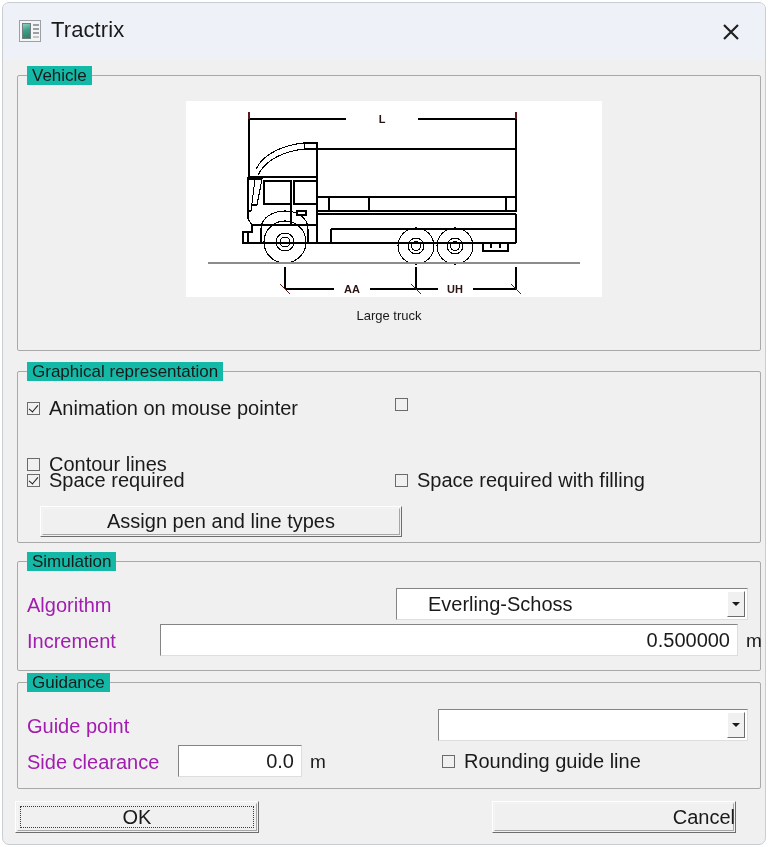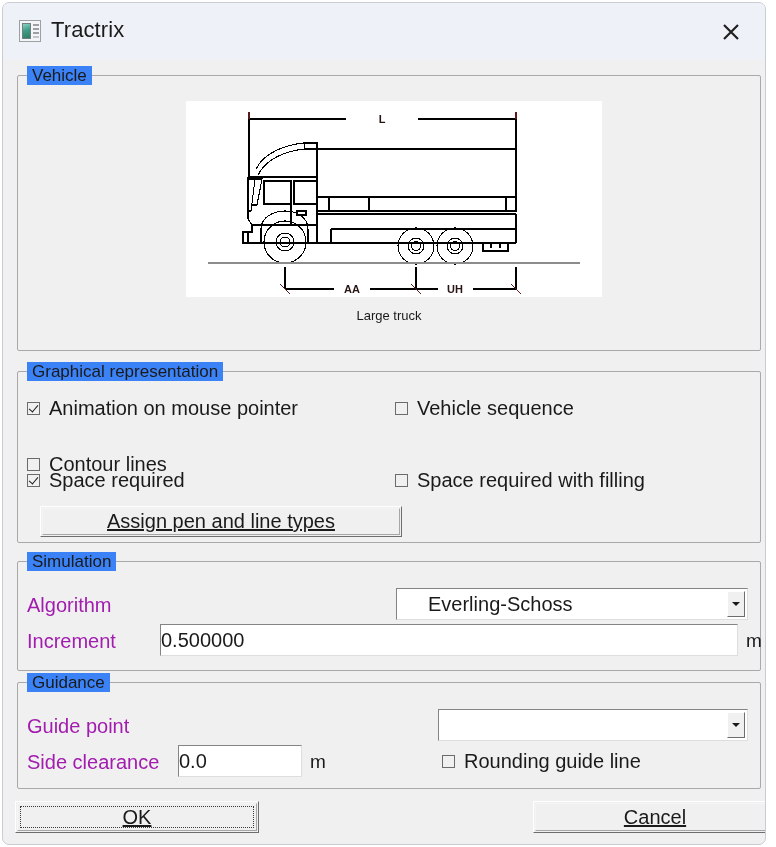--- a/index.html
+++ b/index.html
@@ -81,21 +81,21 @@
   
   .group {
     position: absolute;
     box-sizing: border-box;
     border: 1px solid #a9a9a9;
     border-radius: 2px;
   }
   .group > .glabel {
     position: absolute;
     top: -10px; left: 9px;
-    background: #3b82f6;
+    background: #14b8a6;
     padding: 0 5px;
     font-size: 17px;
     color: #1a1a1a;
     white-space: nowrap;
     line-height: 19px;
   }
 
   
   #grp-vehicle { left: 14px; top: 72px; width: 744px; height: 276px; }
 
@@ -181,21 +181,21 @@
     border-right: 1px solid #a6a6a6;
     border-bottom: 1px solid #a6a6a6;
     pointer-events: none;
   }
   .btn .focusring {
     position: absolute;
     left: 4px; top: 4px; right: 4px; bottom: 4px;
     border: 1px dotted #3a3a3a;
     pointer-events: none;
   }
-  .btn .lbl { position: relative; z-index: 2; text-decoration: underline; }
+  .btn .lbl { position: relative; z-index: 2; }
 
   #btn-assign { left: 22px; top: 134px; width: 362px; height: 31px; }
 
   
   #grp-simulation { left: 14px; top: 558px; width: 744px; height: 110px; }
 
   .flabel {
     position: absolute;
     font-size: 20px;
     color: #a21caf;
@@ -215,21 +215,21 @@
     border-top: 1px solid #848484;
     border-left: 1px solid #848484;
     border-right: 1px solid #dedede;
     border-bottom: 1px solid #dedede;
     display: flex;
     align-items: center;
     font-size: 20px;
     color: #1a1a1a;
     overflow: hidden;
   }
-  .field.right { justify-content: flex-start; padding-right: 7px; }
+  .field.right { justify-content: flex-end; padding-right: 7px; }
 
   
   .combo {
     position: absolute;
     box-sizing: border-box;
     background: #ffffff;
     border-top: 1px solid #848484;
     border-left: 1px solid #848484;
     border-right: 1px solid #dedede;
     border-bottom: 1px solid #dedede;
@@ -278,21 +278,21 @@
 
   #lbl-guide-point { left: 9px; top: 32px; }
   #cmb-guide-point { left: 420px; top: 26px; width: 310px; height: 32px; }
   #lbl-side-clear  { left: 9px; top: 68px; }
   #fld-side-clear  { left: 160px; top: 62px; width: 124px; height: 32px; }
   #unit-side-clear { left: 292px; top: 68px; }
   #chk-rounding    { left: 424px; top: 68px; }
 
   
   #btn-ok     { left: 12px;  top: 798px; width: 244px; height: 32px; }
-  #btn-cancel { left: 530px; top: 798px; width: 244px; height: 32px; }
+  #btn-cancel { left: 489px; top: 798px; width: 244px; height: 32px; justify-content: flex-end; }
 </style>
 </head>
 <body>
 
 <div id="window">
 
   <div id="titlebar">
     <div id="title-icon">
       <div class="pic"></div>
       <div class="ln l1"></div>
@@ -410,21 +410,20 @@
   <div class="group" id="grp-graphical">
     <div class="glabel">Graphical representation</div>
 
     <div class="chk" id="chk-animation">
       <span class="box checked"></span>
       <span class="ctext">Animation on mouse pointer</span>
     </div>
 
     <div class="chk" id="chk-vehicle-seq">
       <span class="box"></span>
-      <span class="ctext">Vehicle sequence</span>
     </div>
 
     <div class="chk" id="chk-contour">
       <span class="box"></span>
       <span class="ctext">Contour lines</span>
     </div>
 
     <div class="chk" id="chk-space">
       <span class="box checked"></span>
       <span class="ctext">Space required</span>

